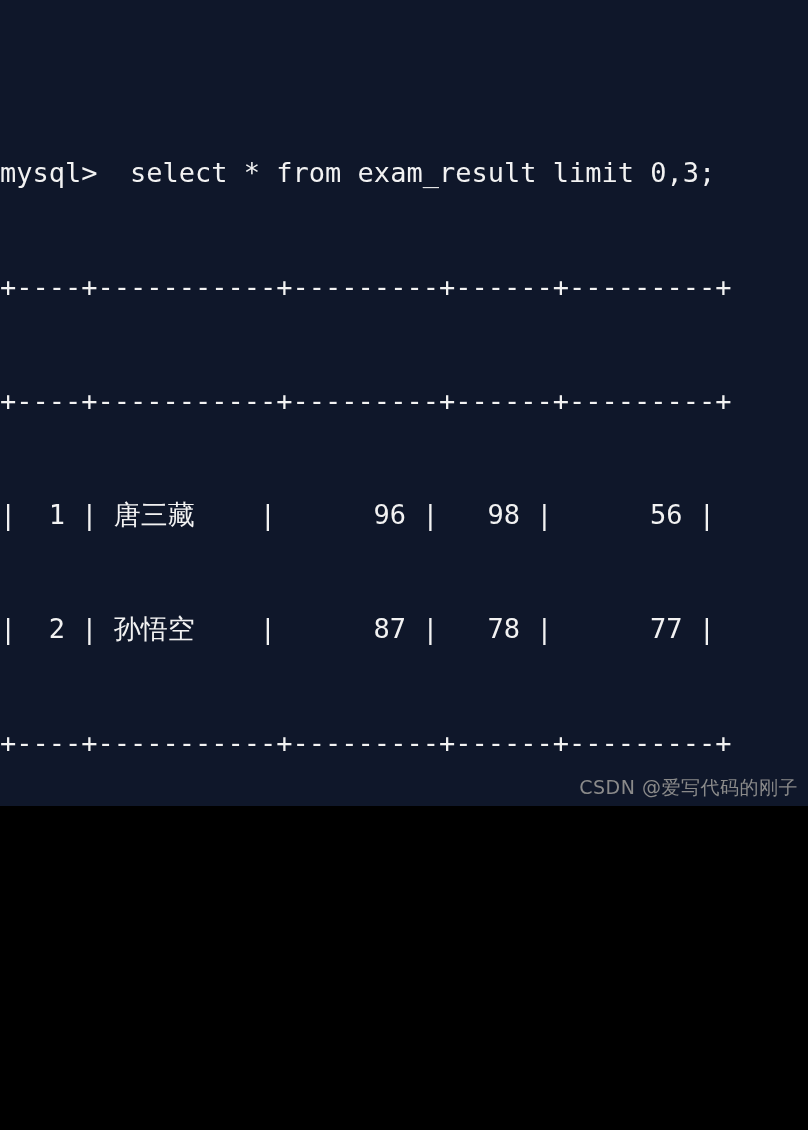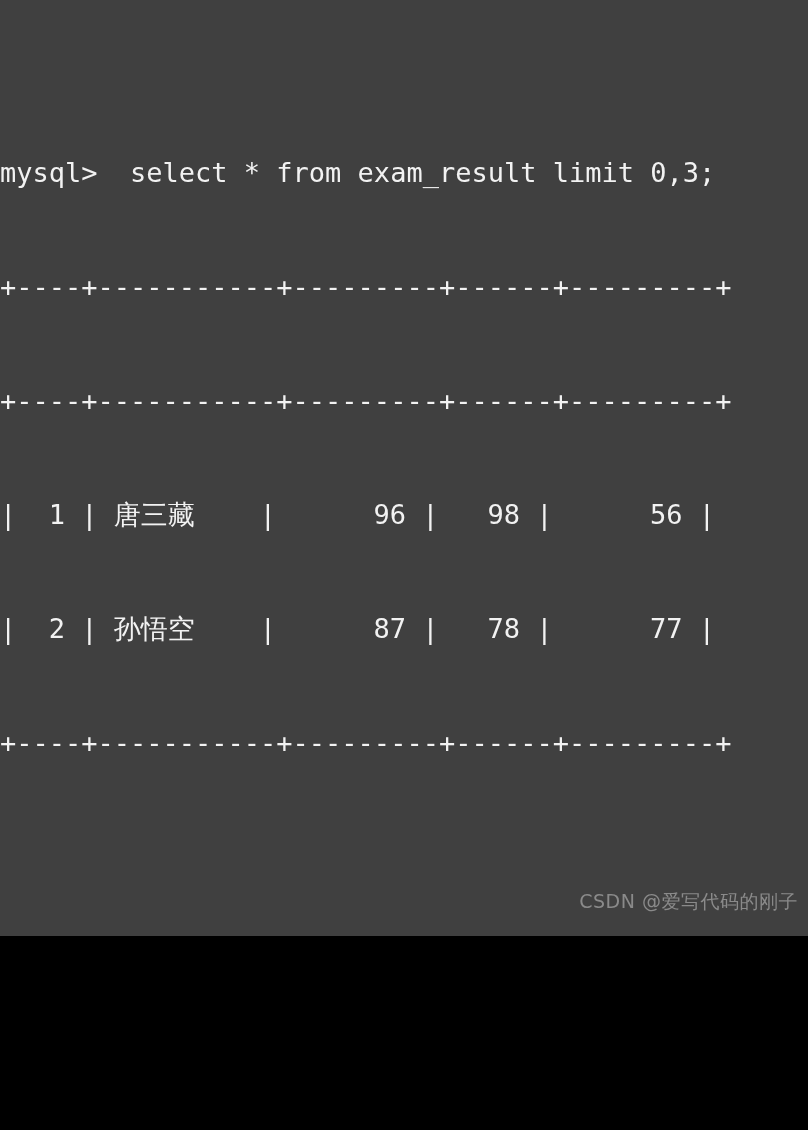--- a/index.html
+++ b/index.html
@@ -3,22 +3,22 @@
 <meta charset="utf-8">
 <style>
   html, body {
     margin: 0;
     padding: 0;
     background: #000000;
   }
   #terminal {
     position: relative;
     width: 808px;
-    height: 936px;
-    background: #404040;
+    height: 806px;
+    background: #0f172a;
     overflow: hidden;
     font-family: "DejaVu Sans Mono", "Liberation Mono", monospace;
     font-size: 27px;
     line-height: 38px;
     color: #f2f2f2;
     -webkit-font-smoothing: antialiased;
   }
   #screen {
     position: absolute;
     left: 0;
@@ -27,21 +27,21 @@
     letter-spacing: 0px;
   }
   .line {
     height: 38px;
     white-space: pre;
     display: block;
   }
   .watermark {
     position: absolute;
     right: 10px;
-    bottom: 16px;
+    bottom: 0;
     font-family: "DejaVu Sans", "Liberation Sans", sans-serif;
     font-size: 19px;
     color: #8a8a8a;
     letter-spacing: 0.5px;
     white-space: pre;
     margin-left: 40px;
   }
 </style>
 </head>
 <body>

